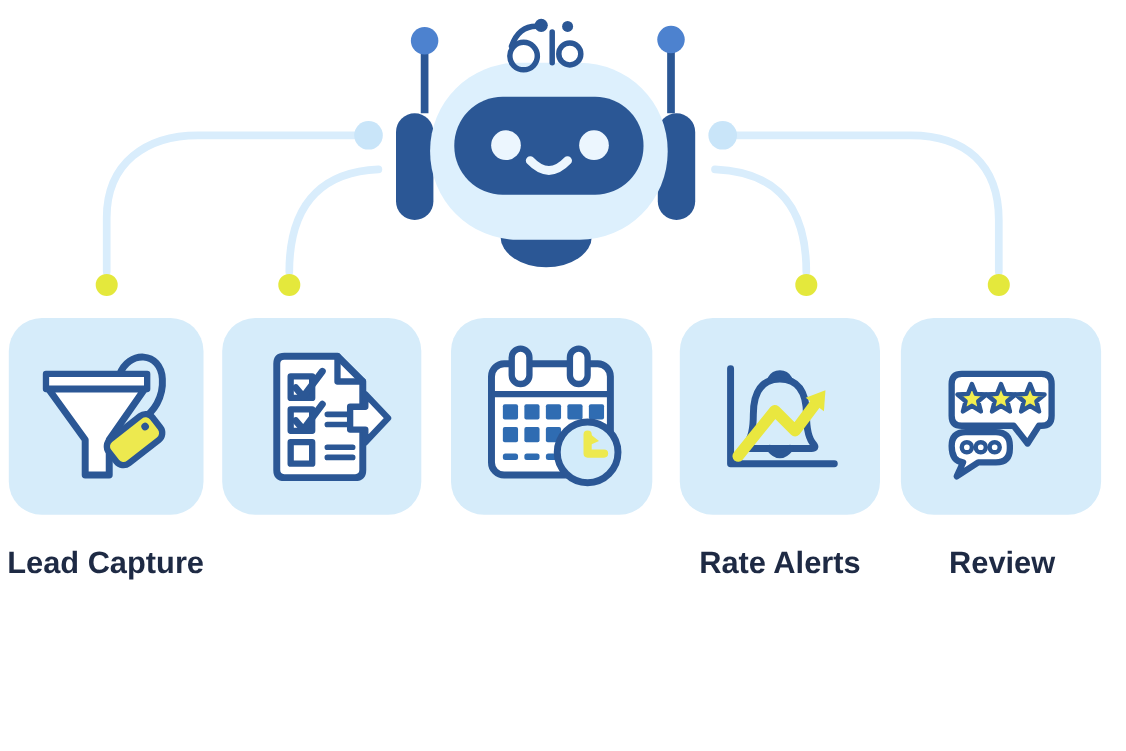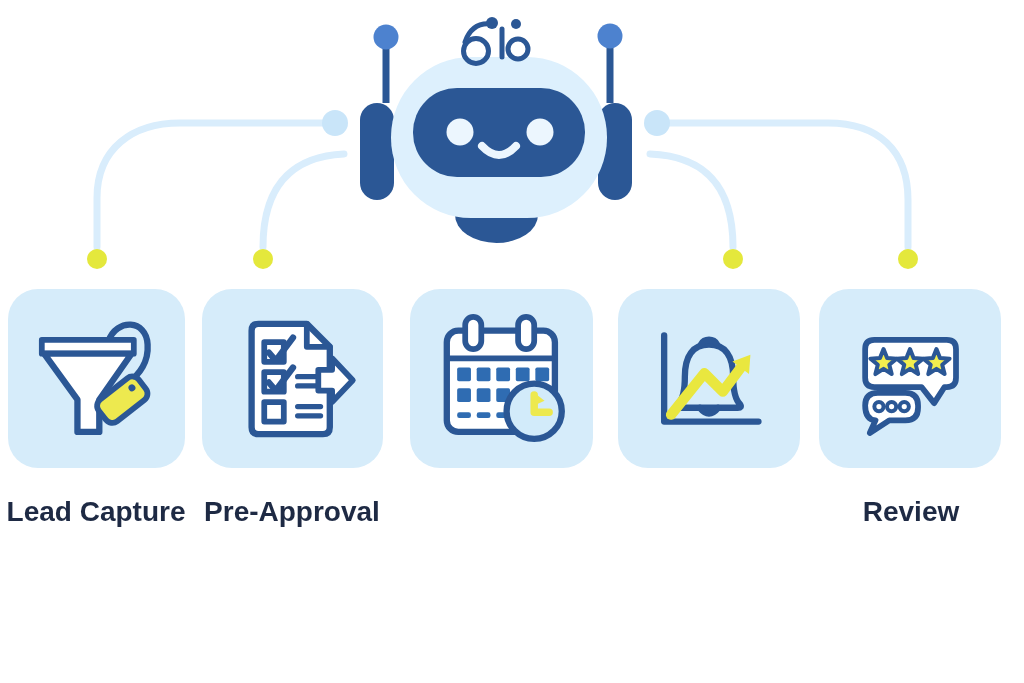--- a/index.html
+++ b/index.html
@@ -162,16 +162,16 @@
       <path d="M 32 72 H 56 Q 67 72 67 83 V 85 Q 67 96 56 96 H 42 L 25 107 L 30 96 Q 21 95 21 83 Q 21 72 32 72 Z" fill="#ffffff" stroke="#2b5795" stroke-width="5" stroke-linejoin="round"></path>
       <g fill="#ffffff" stroke="#2b5795" stroke-width="3.5">
         <circle cx="33" cy="84" r="4"></circle>
         <circle cx="44" cy="84" r="4"></circle>
         <circle cx="55" cy="84" r="4"></circle>
       </g>
     </svg>
   </div>
 
   <div class="card-label lbl1">Lead Capture</div>
-  <div class="card-label lbl2">Pre-Approval</div>
+  <div class="card-label lbl4">Rate Alerts</div>
   <div class="card-label lbl5">Review</div>
 
 </div>
 
 </body></html>

